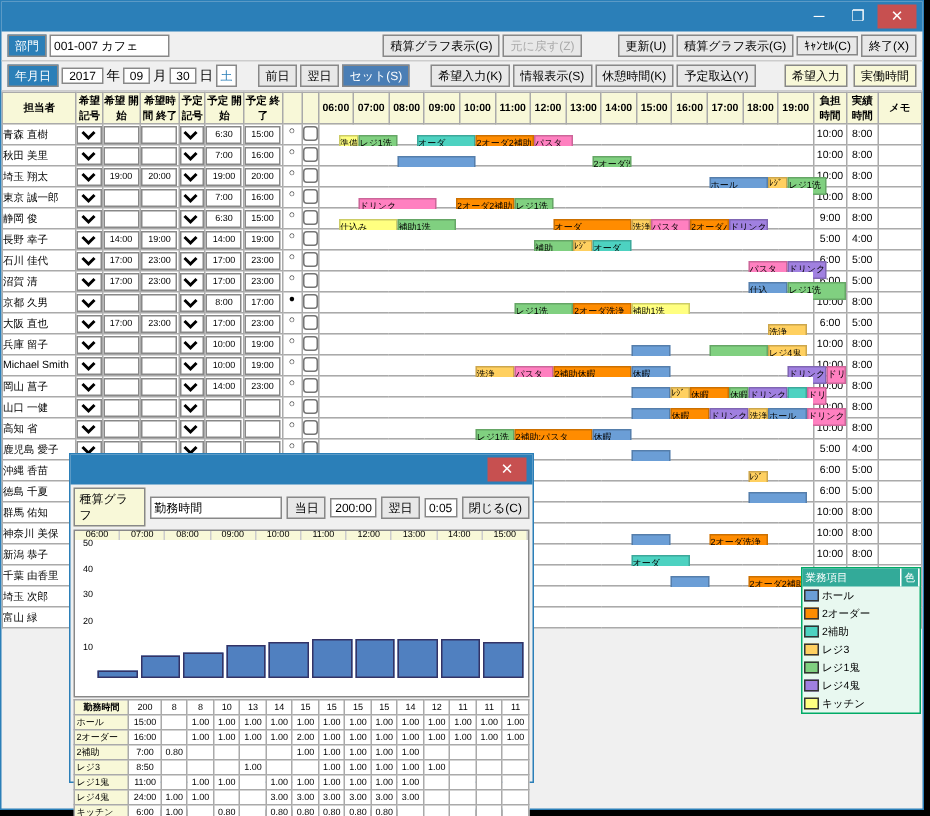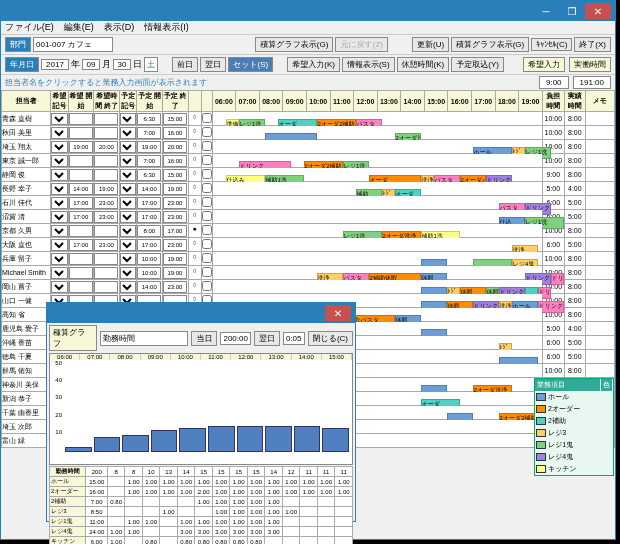--- a/index.html
+++ b/index.html
@@ -67,26 +67,20 @@
 </head>
 <body>
 
 <div class="win main">
   <div class="titlebar">
     <span class="spacer"></span>
     <span class="btn">─</span>
     <span class="btn">❐</span>
     <span class="btn close">✕</span>
   </div>
-  <div class="menubar">
-    <span>ファイル(E)</span>
-    <span>編集(E)</span>
-    <span>表示(D)</span>
-    <span>情報表示(I)</span>
-  </div>
   <div class="toolbar">
     <span class="tbtn nav">部門</span>
     <span class="sel" style="width:80px">001-007 カフェ</span>
     <span style="flex:1"></span>
     <span class="tbtn">積算グラフ表示(G)</span>
     <span class="tbtn" style="color:#aaa">元に戻す(Z)</span>
     <span style="width:20px"></span>
     <span class="tbtn">更新(U)</span>
     <span class="tbtn">積算グラフ表示(G)</span>
     <span class="tbtn">ｷｬﾝｾﾙ(C)</span>
@@ -106,27 +100,20 @@
     <span class="tbtn">翌日</span>
     <span class="tbtn blue">セット(S)</span>
     <span style="width:10px"></span>
     <span class="tbtn">希望入力(K)</span>
     <span class="tbtn">情報表示(S)</span>
     <span class="tbtn">休憩時間(K)</span>
     <span class="tbtn">予定取込(Y)</span>
     <div class="topstat">
       <span class="lab">希望入力</span>
       <span class="lab">実働時間</span>
-    </div>
-  </div>
-  <div style="display:flex">
-    <div class="hint">担当者名をクリックすると業務入力画面が表示されます</div>
-    <div class="topstat" style="padding:1px 4px">
-      <span class="val">9:00</span>
-      <span class="val">191:00</span>
     </div>
   </div>
   <div class="schedgrid">
     <table class="schedule" id="sched">
       <thead>
           <tr id="hdrrow">
             <th class="th-tanto" style="width:62px">担当者</th>
             <th class="th-kigo" style="width:22px">希望
 記号</th>
             <th class="th-kibo" style="width:26px">希望

